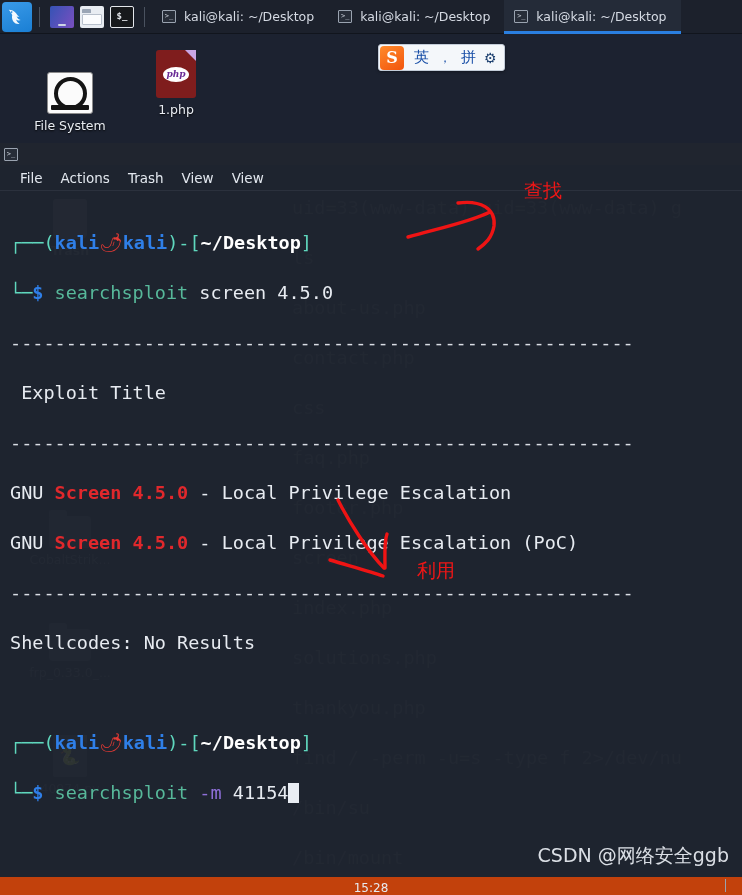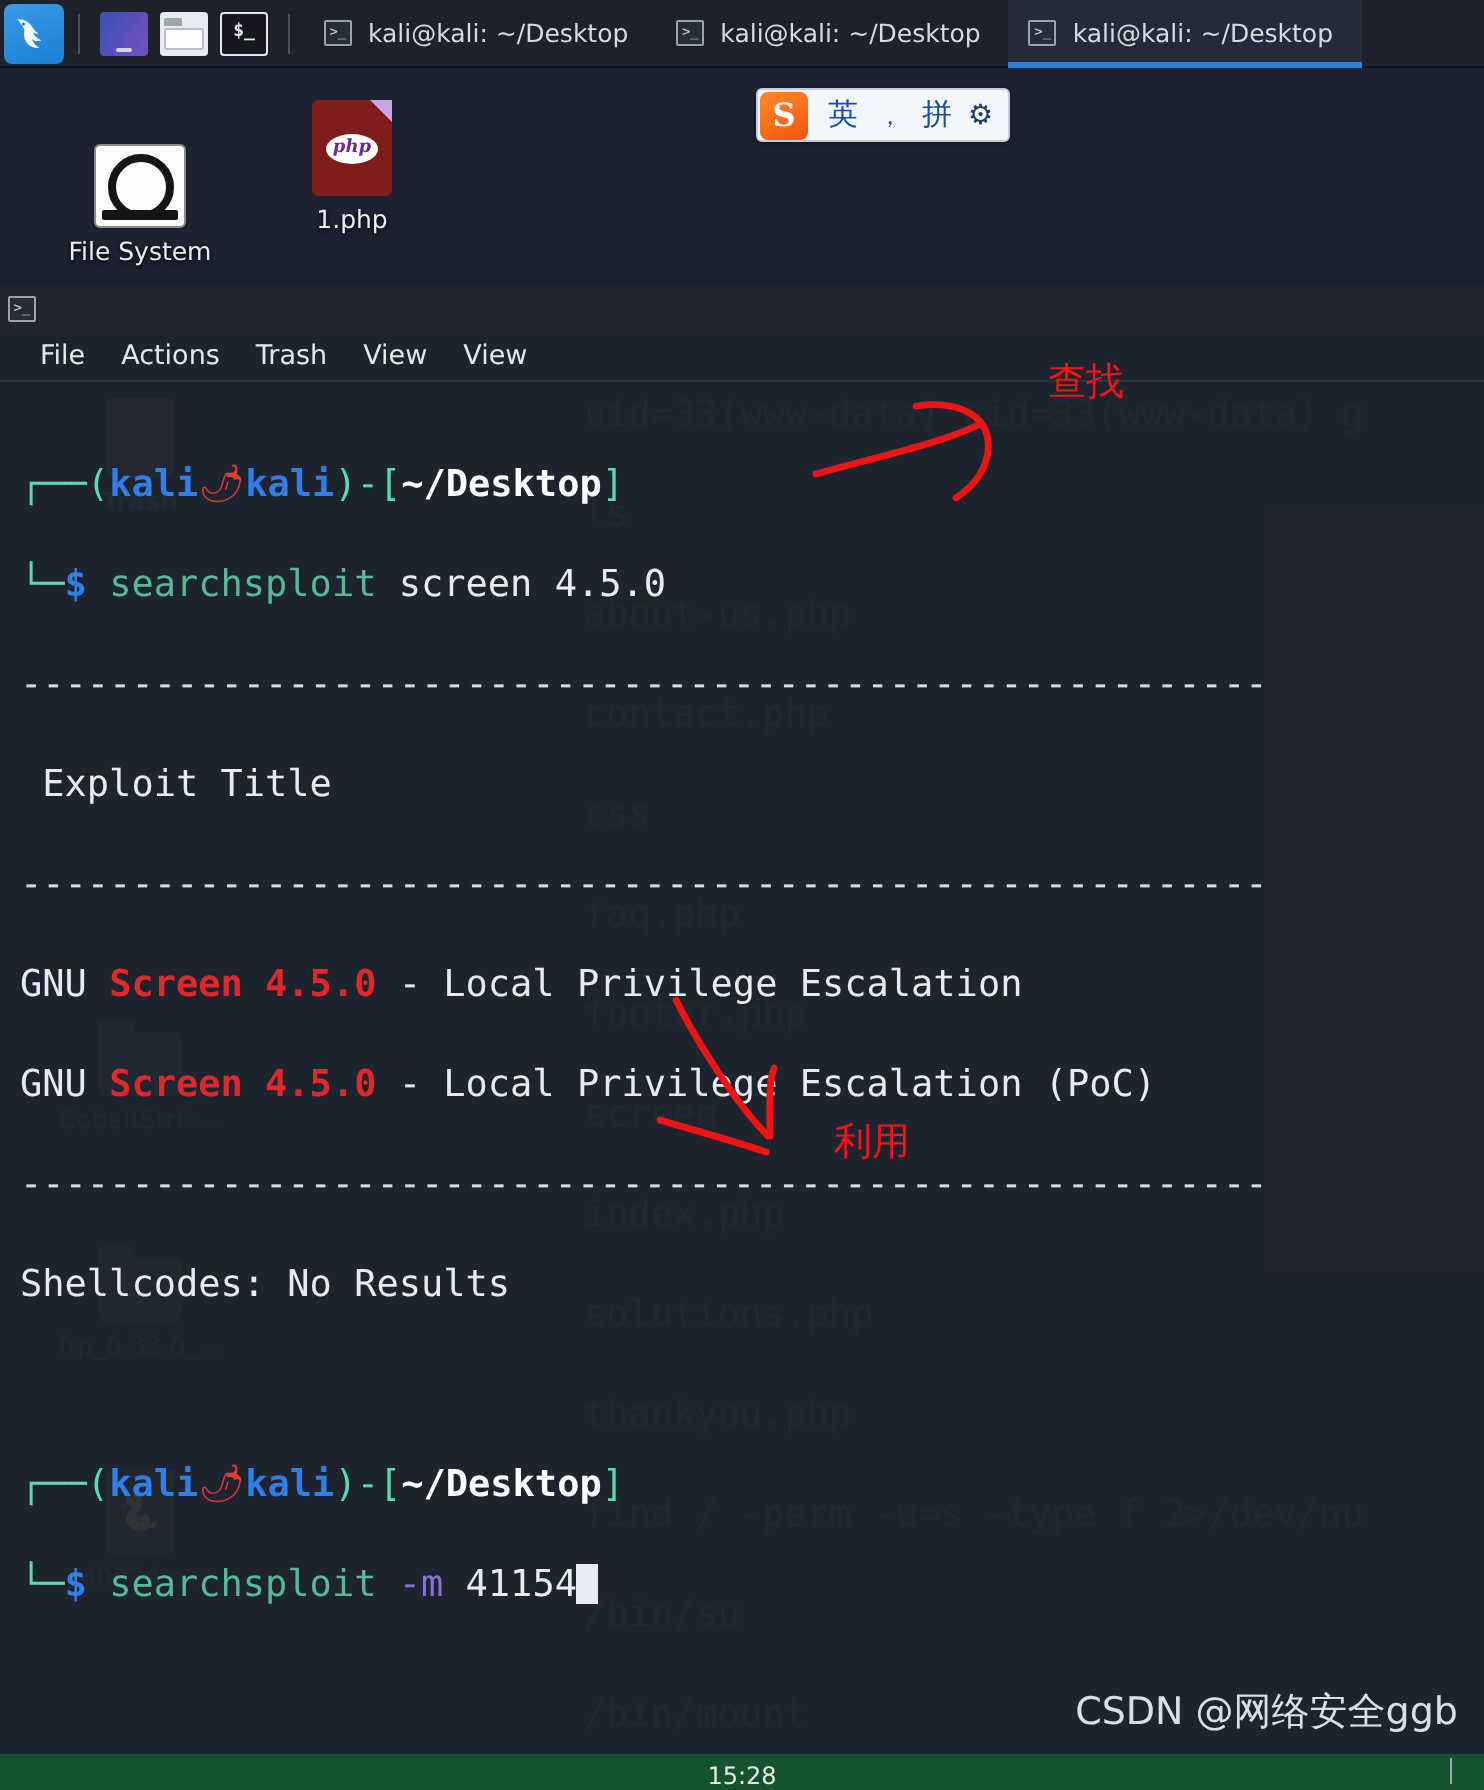--- a/index.html
+++ b/index.html
@@ -176,21 +176,21 @@
   
   #wm{
     position:absolute; right:13px; bottom:26px; z-index:75;
     color:#e9edf3; font-size:19px; opacity:.93;
     font-family:"DejaVu Sans","Liberation Sans",sans-serif;
   }
 
   
   #taskbar{
     position:absolute; left:0; bottom:0; width:742px; height:18px;
-    background:#14532d; z-index:80; display:flex; align-items:center;
+    background:#c2410c; z-index:80; display:flex; align-items:center;
     justify-content:center; color:#e7eaef; font-size:12px;
   }
   #taskbar .clock{ position:absolute; left:50%; transform:translateX(-50%); top:4px; }
   #taskbar .tb-div{ position:absolute; right:16px; top:2px; width:1px;height:13px;
                     background:#9aa2ae; }
 </style>
 </head>
 <body>
 
 <div id="desktop"></div>

